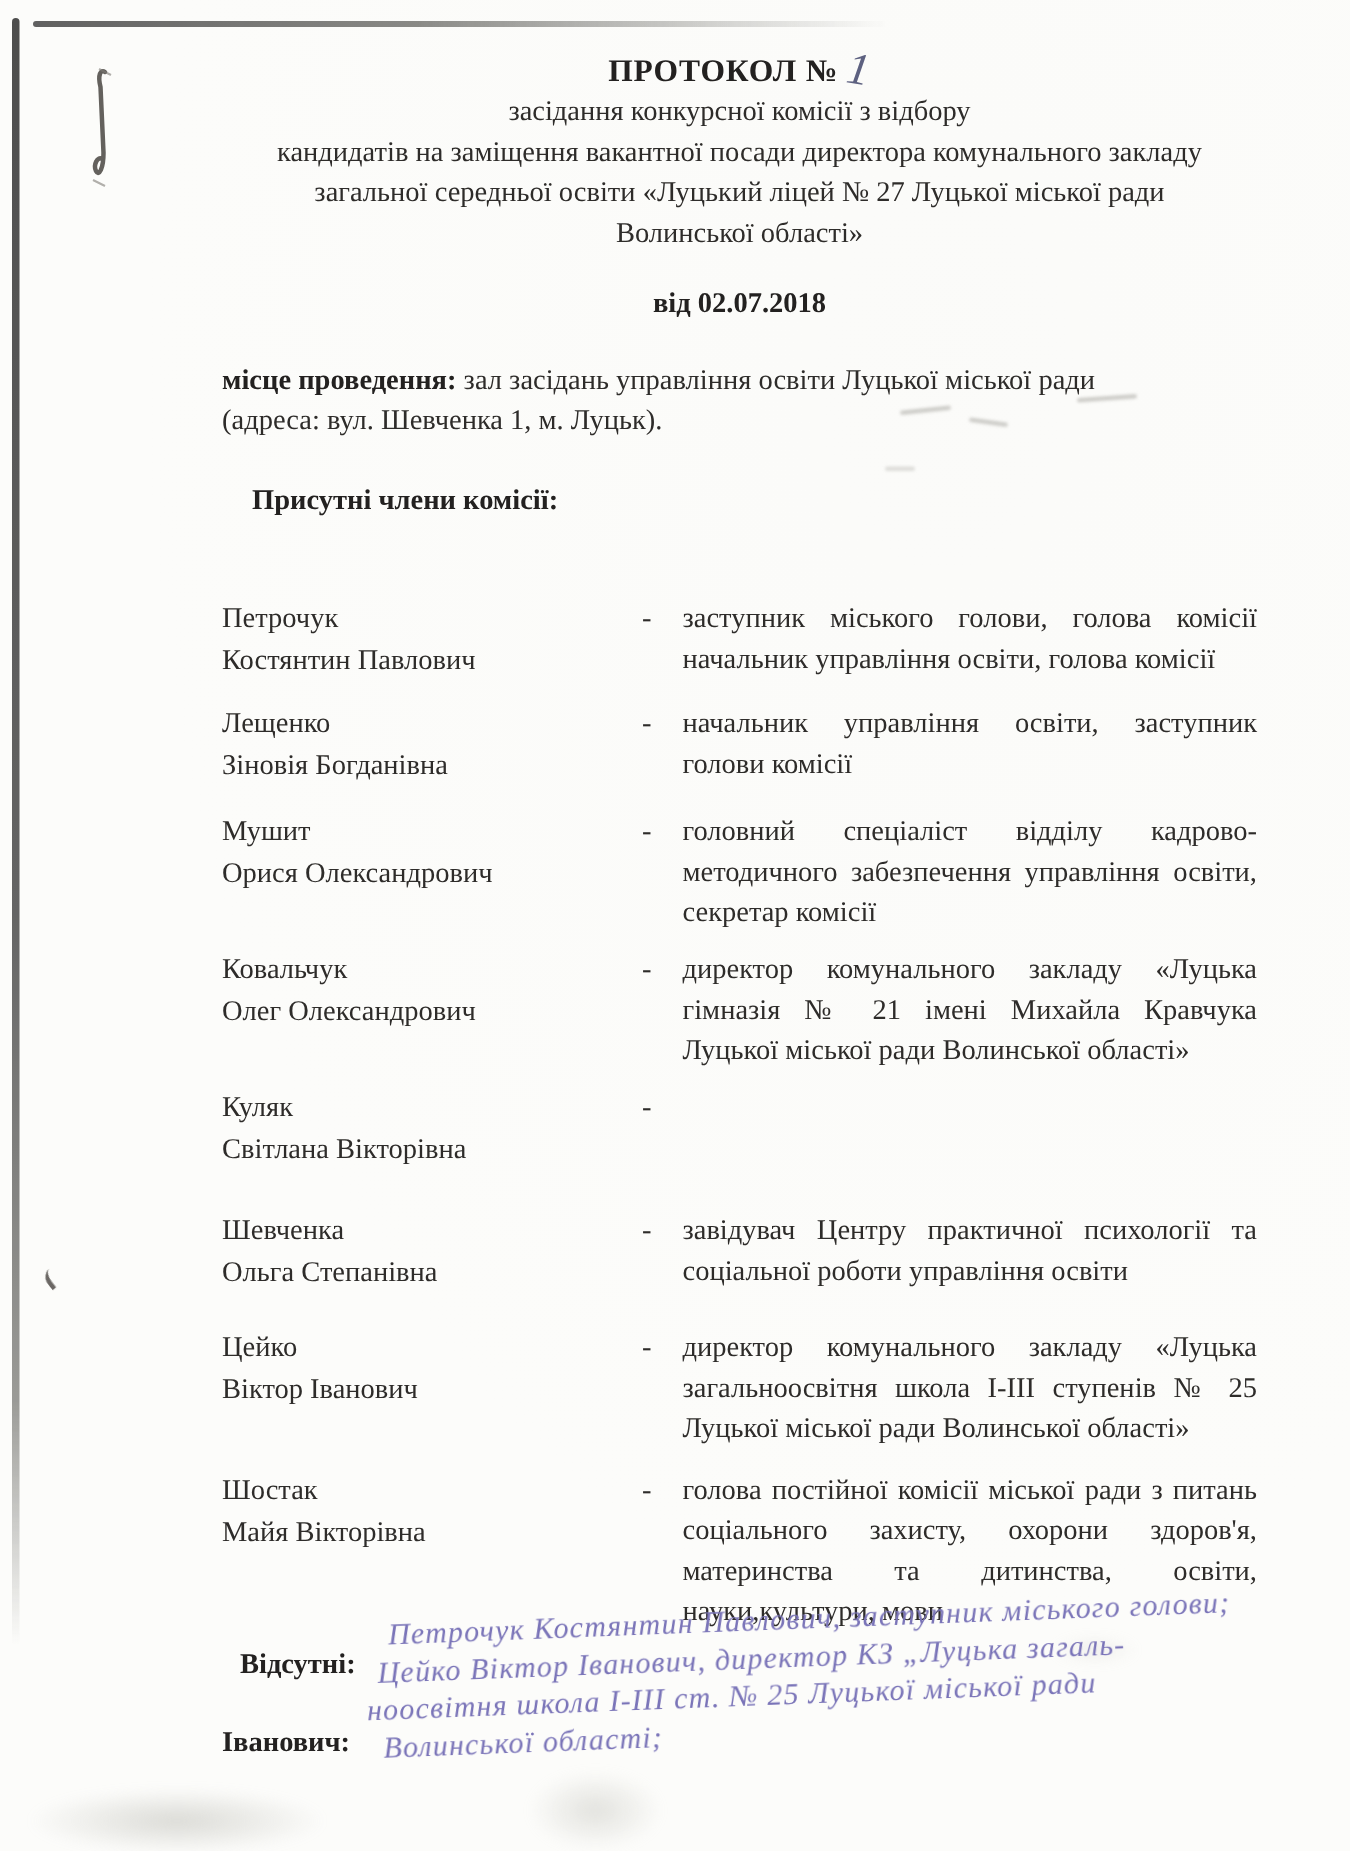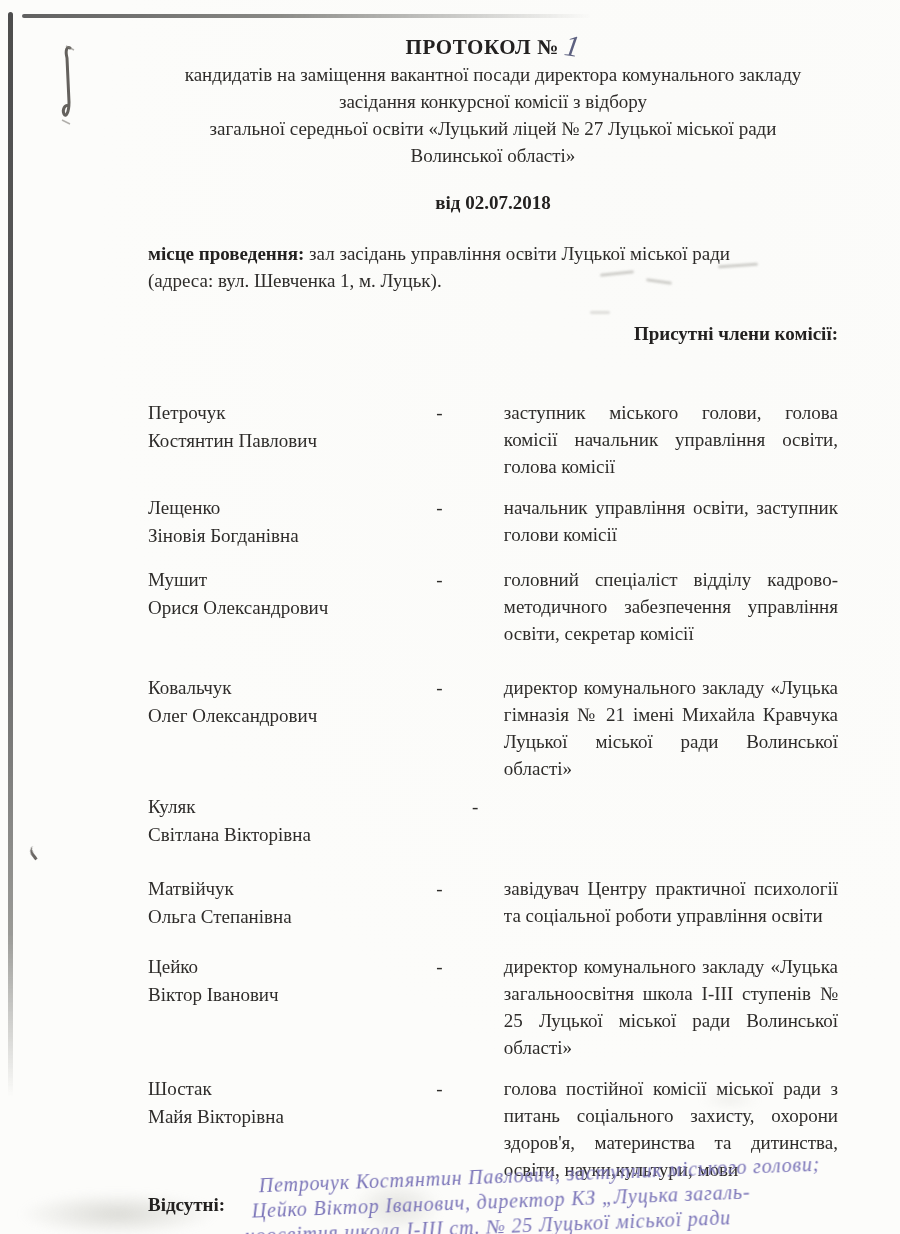--- a/index.html
+++ b/index.html
@@ -61,39 +61,39 @@
   .title-line1 { font-weight: bold; font-size: 21px; letter-spacing: .6px; color: #232120; }
   .hand-number {
     display: inline-block; font-style: italic; font-weight: normal;
     font-size: 30px; line-height: 20px; color: #5d6180;
     transform: rotate(9deg) translateY(2px); margin-left: 6px;
   }
   .subtitle { color: #2e2c2a; }
 
   .date-line { margin-top: 20px; font-weight: bold; color: #232120; text-align: center; }
   .venue-block { margin-top: 24px; }
-  .venue-label, .present-heading, .bottom-label { font-weight: bold; color: #232120; text-align: right; }
+  .venue-label, .present-heading, .bottom-label { font-weight: bold; color: #232120; }
   .present-heading { margin-top: 26px; margin-left: 20px; }
 
   .members-list { margin-top: 52px; }
-  .member-row { display: flex; align-items: flex-start; gap: 44px; }
+  .member-row { display: flex; align-items: flex-start; }
   .m-name { width: 280px; line-height: 28px; }
   .m-dash { width: 27px; text-align: left; }
   .m-role { width: 383px; text-align: justify; }
   .member-row:nth-child(1) { margin-bottom: 14px; }
   .member-row:nth-child(2) { margin-bottom: 16px; }
-  .member-row:nth-child(3) { margin-bottom: 27px; }
+  .member-row:nth-child(3) { margin-bottom: 11px; }
   .member-row:nth-child(4) { margin-bottom: 11px; }
   .member-row:nth-child(5) { margin-bottom: 26px; }
   .member-row:nth-child(6) { margin-bottom: 22px; }
   .member-row:nth-child(7) { margin-bottom: 14px; justify-content: space-between; }
   .member-row:nth-child(8) { margin-bottom: 0; }
 
   .bottom-area { position: relative; margin-top: 8px; height: 140px; }
-  .absent-label { position: absolute; left: 0; top: 0; }
+  .absent-label { position: absolute; left: 12px; top: 0; }
   .invited-label { position: absolute; left: 0; top: 52px; }
   .handwriting {
     position: absolute; left: 112px; top: -30px; width: 640px;
     transform: rotate(-2.2deg);
     font-style: italic; font-size: 20px; line-height: 25px;
     letter-spacing: .8px; color: var(--ink, #7a74b8);
     filter: blur(.2px);
   }
   .hw-line:nth-child(2) { margin-left: -8px; }
   .hw-line:nth-child(3) { margin-left: -16px; }
@@ -118,22 +118,22 @@
   <div class="smudge sm1"></div>
   <div class="smudge sm2"></div>
   <div class="smudge sm3"></div>
 
   <div class="content">
 
     <div class="title-block">
       <div class="title-line1">
         <span>ПРОТОКОЛ №</span><span class="hand-number">1</span>
       </div>
+      <div class="subtitle">засідання конкурсної комісії з відбору</div>
       <div class="subtitle">кандидатів на заміщення вакантної посади директора комунального закладу</div>
-      <div class="subtitle">засідання конкурсної комісії з відбору</div>
       <div class="subtitle">загальної середньої освіти «Луцький ліцей № 27 Луцької міської ради</div>
       <div class="subtitle">Волинської області»</div>
     </div>
 
     <div class="date-line">від 02.07.2018</div>
 
     <div class="venue-block">
       <div>
         <span class="venue-label">місце проведення:</span>
         <span>зал засідань управління освіти Луцької міської ради</span>
@@ -183,21 +183,21 @@
   <div class="member-row">
     <div class="m-name">
       <div class="m-surname">Куляк</div>
       <div class="m-given">Світлана Вікторівна</div>
     </div>
     <div class="m-dash">-</div>
   </div>
 
   <div class="member-row">
     <div class="m-name">
-      <div class="m-surname">Матвійчук</div>
+      <div class="m-surname">Шевченка</div>
       <div class="m-given">Ольга Степанівна</div>
     </div>
     <div class="m-dash">-</div>
     <div class="m-role">завідувач Центру практичної психології та соціальної роботи управління освіти</div>
   </div>
 
   <div class="member-row">
     <div class="m-name">
       <div class="m-surname">Цейко</div>
       <div class="m-given">Віктор Іванович</div>

